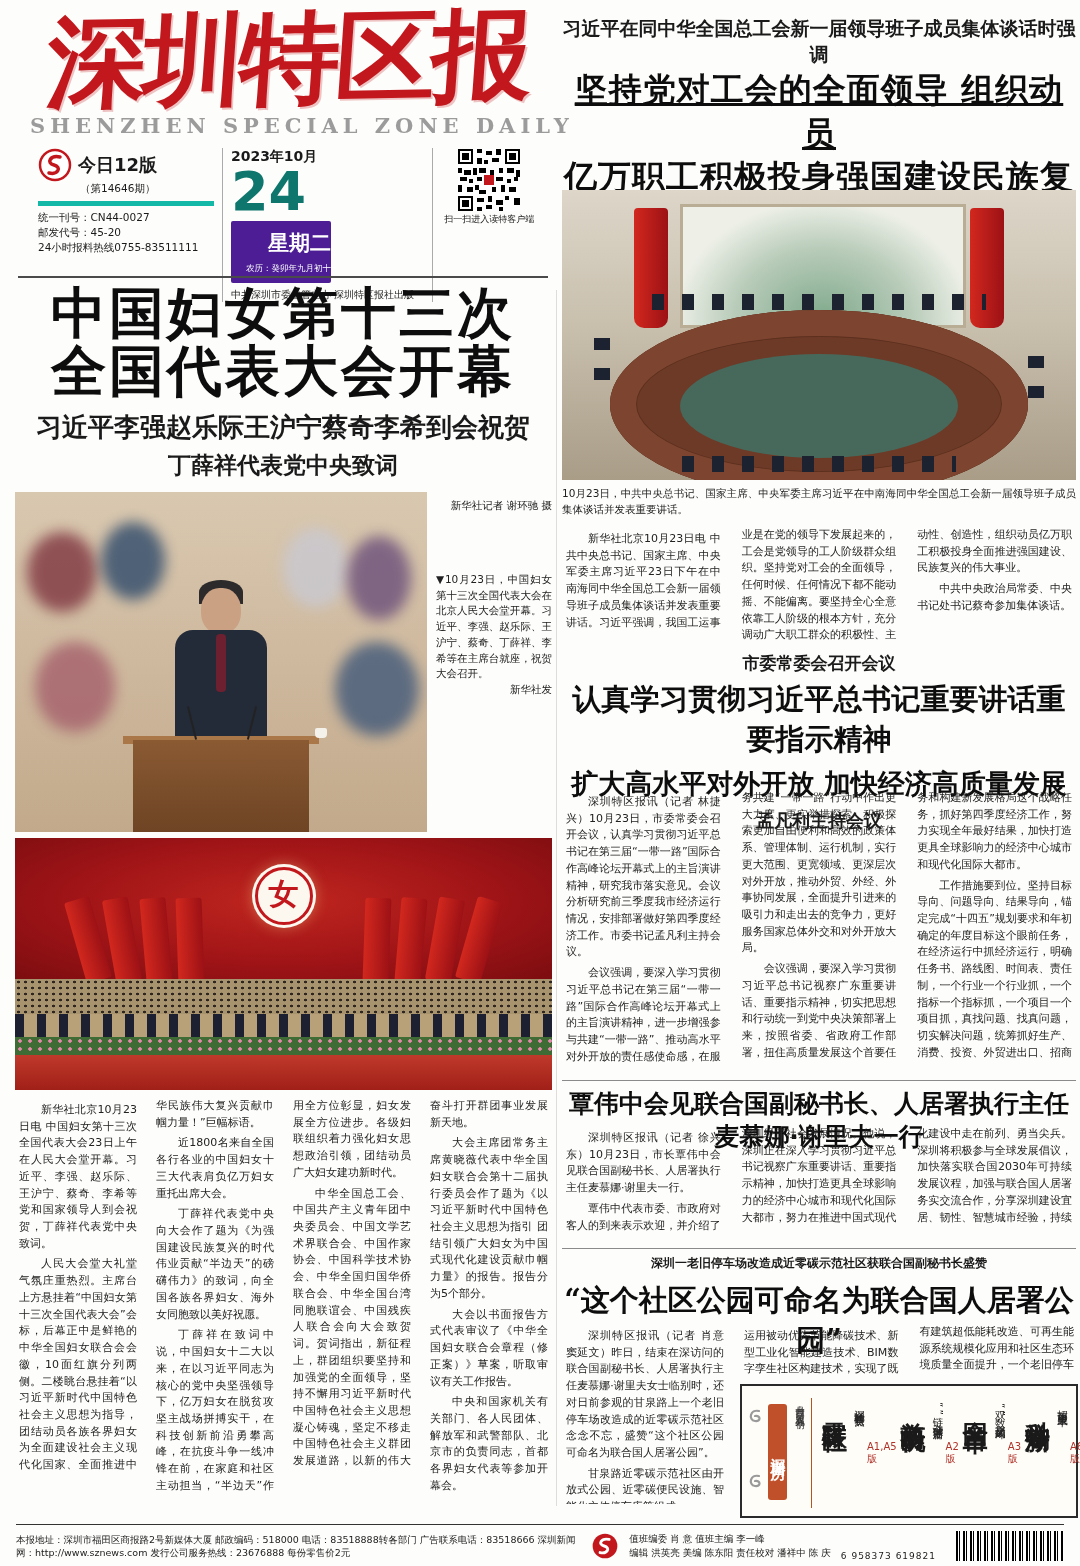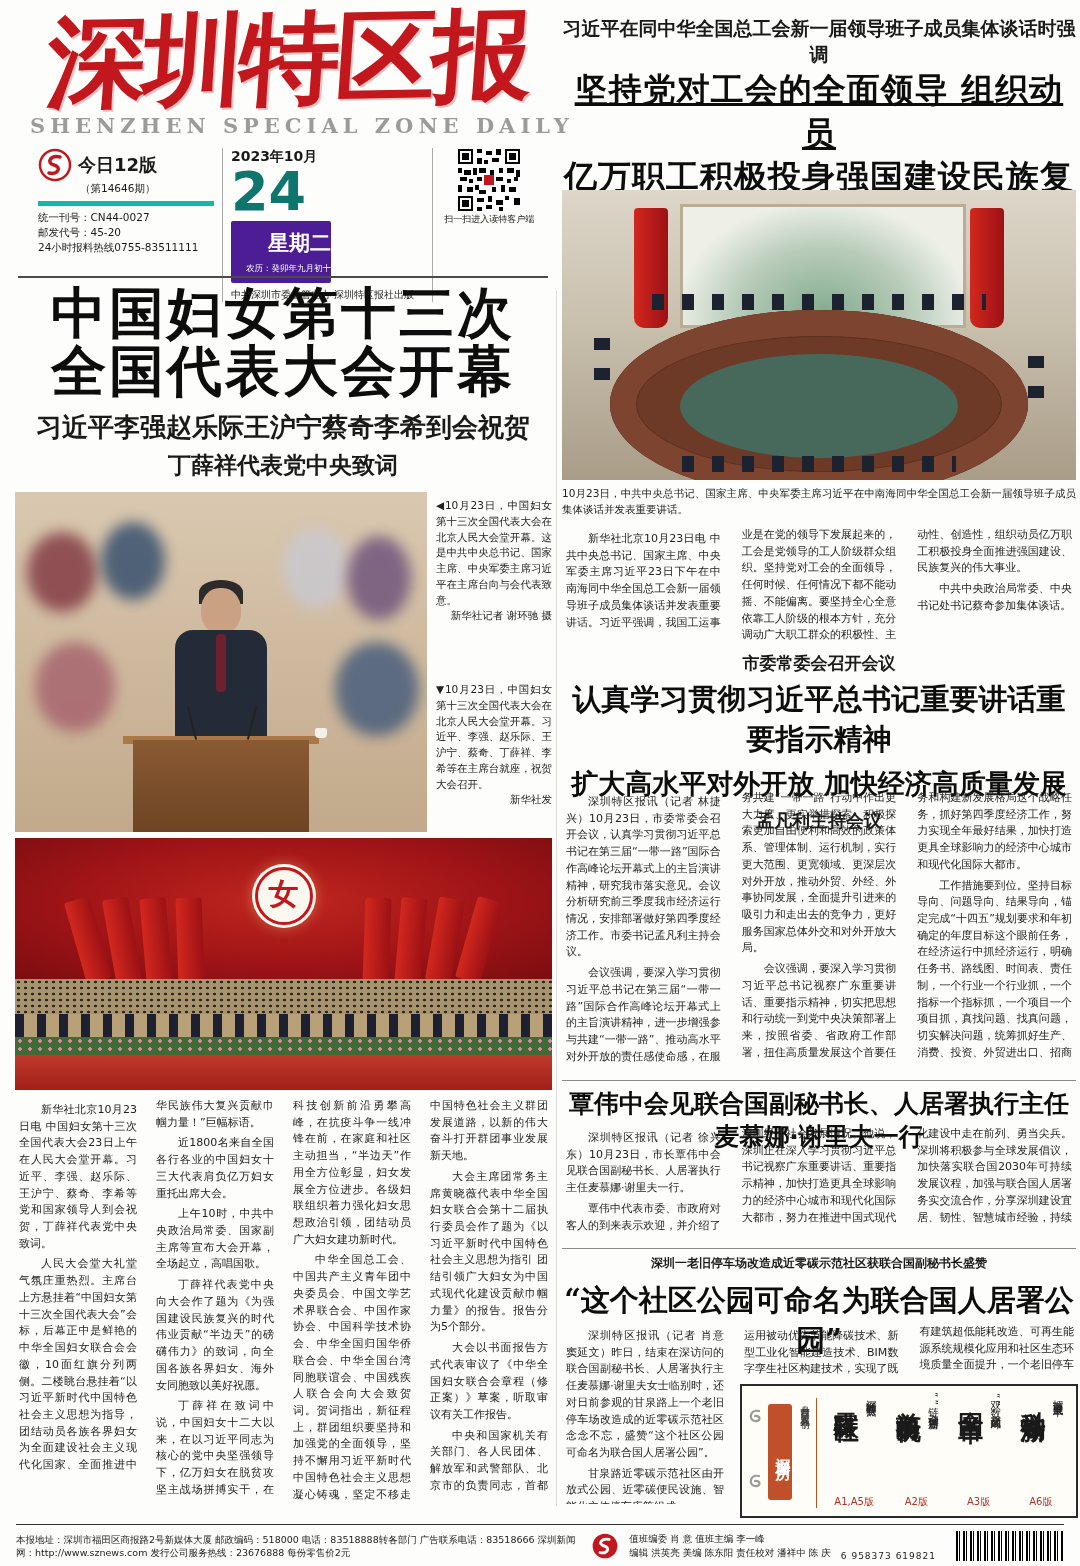--- a/index.html
+++ b/index.html
@@ -113,21 +113,21 @@
   
   .calendar{position:absolute;left:740px;top:1384px;width:338px;height:134px;border:2px solid #2a2a2a;
             background:#fffdf8;display:flex;align-items:stretch;padding:6px 4px 4px 26px;box-sizing:border-box;}
   .cal-spirals{position:absolute;left:2px;top:0;width:22px;height:100%;display:flex;flex-direction:column;
                justify-content:space-around;align-items:center;}
   .cal-tab{width:24px;background:#c0502a;border-radius:3px;color:#fff;writing-mode:vertical-rl;
            font-size:15px;font-weight:bold;letter-spacing:3px;text-align:center;margin:12px 4px 12px 0;}
   .cal-date{writing-mode:vertical-rl;font-size:9.5px;color:#333;letter-spacing:1px;margin:6px 6px 4px 2px;
             border-right:1px solid #b5551e;padding-right:5px;}
   .cal-items{flex:1;display:flex;justify-content:space-around;}
-  .cal-item{display:flex;flex-direction:column;align-items:center;}
+  .cal-item{display:flex;flex-direction:row;align-items:center;}
   .cal-pair{display:flex;flex-direction:row;height:100px;}
   .cal-title{writing-mode:vertical-rl;font-size:25px;font-weight:900;font-family:"DejaVu Serif",serif;letter-spacing:2px;}
   .cal-sub{writing-mode:vertical-rl;font-size:10.5px;color:#222;margin-left:2px;letter-spacing:1px;}
   .cal-page{font-size:10px;color:#b0332a;margin-top:3px;}
   
   .footer-rule{position:absolute;left:16px;top:1524px;width:1048px;height:1px;background:#333;}
   .footer{position:absolute;left:16px;top:1531px;width:1048px;display:flex;align-items:center;gap:10px;}
   .footer-line{font-size:9.5px;color:#222;flex:1;line-height:1.4;}
   .footer-staff{font-size:9.5px;line-height:1.5;white-space:nowrap;}
   .barcode-wrap{display:flex;align-items:flex-end;gap:20px;}
@@ -252,21 +252,20 @@
     <div class="fig-tie"></div>
     <div class="podium-top"></div>
     <div class="podium"></div>
     <div class="mic" style="left:176px;top:214px;transform:rotate(-14deg);"></div>
     <div class="mic" style="left:236px;top:214px;transform:rotate(14deg);"></div>
     <div class="cup"></div>
   </div>
 
   <div class="caption-col">
     <div class="caption">
-      <span>◀10月23日，中国妇女第十三次全国代表大会在北京人民大会堂开幕。这是中共中央总书记、国家主席、中央军委主席习近平在主席台向与会代表致意。</span>
       <span class="credit">新华社记者 谢环驰 摄</span>
     </div>
     <div class="caption">
       <span>▼10月23日，中国妇女第十三次全国代表大会在北京人民大会堂开幕。习近平、李强、赵乐际、王沪宁、蔡奇、丁薛祥、李希等在主席台就座，祝贺大会召开。</span>
       <span class="credit">新华社发</span>
     </div>
   </div>
 
   <div class="photo-hall">
     <div class="hall-wall"></div>
@@ -288,21 +287,20 @@
     <div class="hall-crowd"></div>
     <div class="hall-dais"></div>
     <div class="hall-hedge"></div>
     <div class="hall-carpet"></div>
   </div>
 
   <div class="left-article article">
       <p>新华社北京10月23日电 中国妇女第十三次全国代表大会23日上午在人民大会堂开幕。习近平、李强、赵乐际、王沪宁、蔡奇、李希等党和国家领导人到会祝贺，丁薛祥代表党中央致词。</p>
       <p>人民大会堂大礼堂气氛庄重热烈。主席台上方悬挂着“中国妇女第十三次全国代表大会”会标，后幕正中是鲜艳的中华全国妇女联合会会徽，10面红旗分列两侧。二楼眺台悬挂着“以习近平新时代中国特色社会主义思想为指导，团结动员各族各界妇女为全面建设社会主义现代化国家、全面推进中华民族伟大复兴贡献巾帼力量！”巨幅标语。</p>
       <p>近1800名来自全国各行各业的中国妇女十三大代表肩负亿万妇女重托出席大会。</p>
-      <p>上午10时，中共中央政治局常委、国家副主席等宣布大会开幕，全场起立，高唱国歌。</p>
       <p>丁薛祥代表党中央向大会作了题为《为强国建设民族复兴的时代伟业贡献“半边天”的磅礴伟力》的致词，向全国各族各界妇女、海外女同胞致以美好祝愿。</p>
       <p>丁薛祥在致词中说，中国妇女十二大以来，在以习近平同志为核心的党中央坚强领导下，亿万妇女在脱贫攻坚主战场拼搏实干，在科技创新前沿勇攀高峰，在抗疫斗争一线冲锋在前，在家庭和社区主动担当，“半边天”作用全方位彰显，妇女发展全方位进步。各级妇联组织着力强化妇女思想政治引领，团结动员广大妇女建功新时代。</p>
       <p>中华全国总工会、中国共产主义青年团中央委员会、中国文学艺术界联合会、中国作家协会、中国科学技术协会、中华全国归国华侨联合会、中华全国台湾同胞联谊会、中国残疾人联合会向大会致贺词。贺词指出，新征程上，群团组织要坚持和加强党的全面领导，坚持不懈用习近平新时代中国特色社会主义思想凝心铸魂，坚定不移走中国特色社会主义群团发展道路，以新的伟大奋斗打开群团事业发展新天地。</p>
       <p>大会主席团常务主席黄晓薇代表中华全国妇女联合会第十二届执行委员会作了题为《以习近平新时代中国特色社会主义思想为指引 团结引领广大妇女为中国式现代化建设贡献巾帼力量》的报告。报告分为5个部分。</p>
       <p>大会以书面报告方式代表审议了《中华全国妇女联合会章程（修正案）》草案，听取审议有关工作报告。</p>
       <p>中央和国家机关有关部门、各人民团体、解放军和武警部队、北京市的负责同志，首都各界妇女代表等参加开幕会。</p>
     </div>
 
   <div class="lead-right-head">
     <div class="lr-kicker kicker">习近平在同中华全国总工会新一届领导班子成员集体谈话时强调</div>

